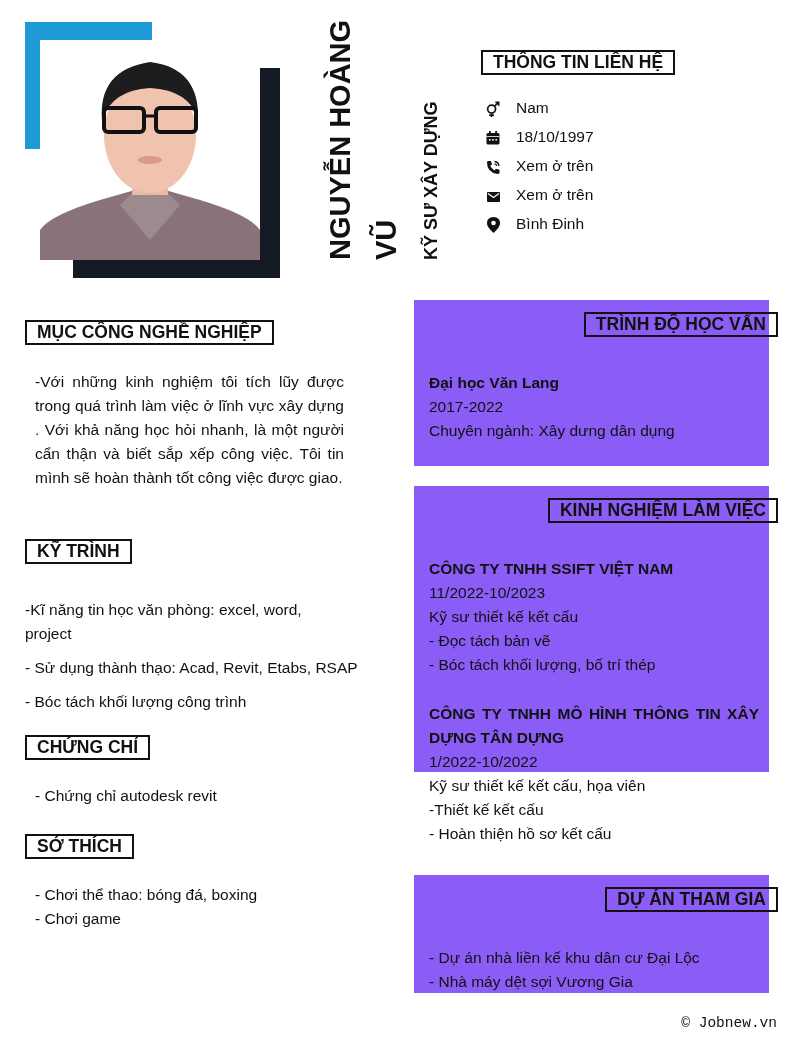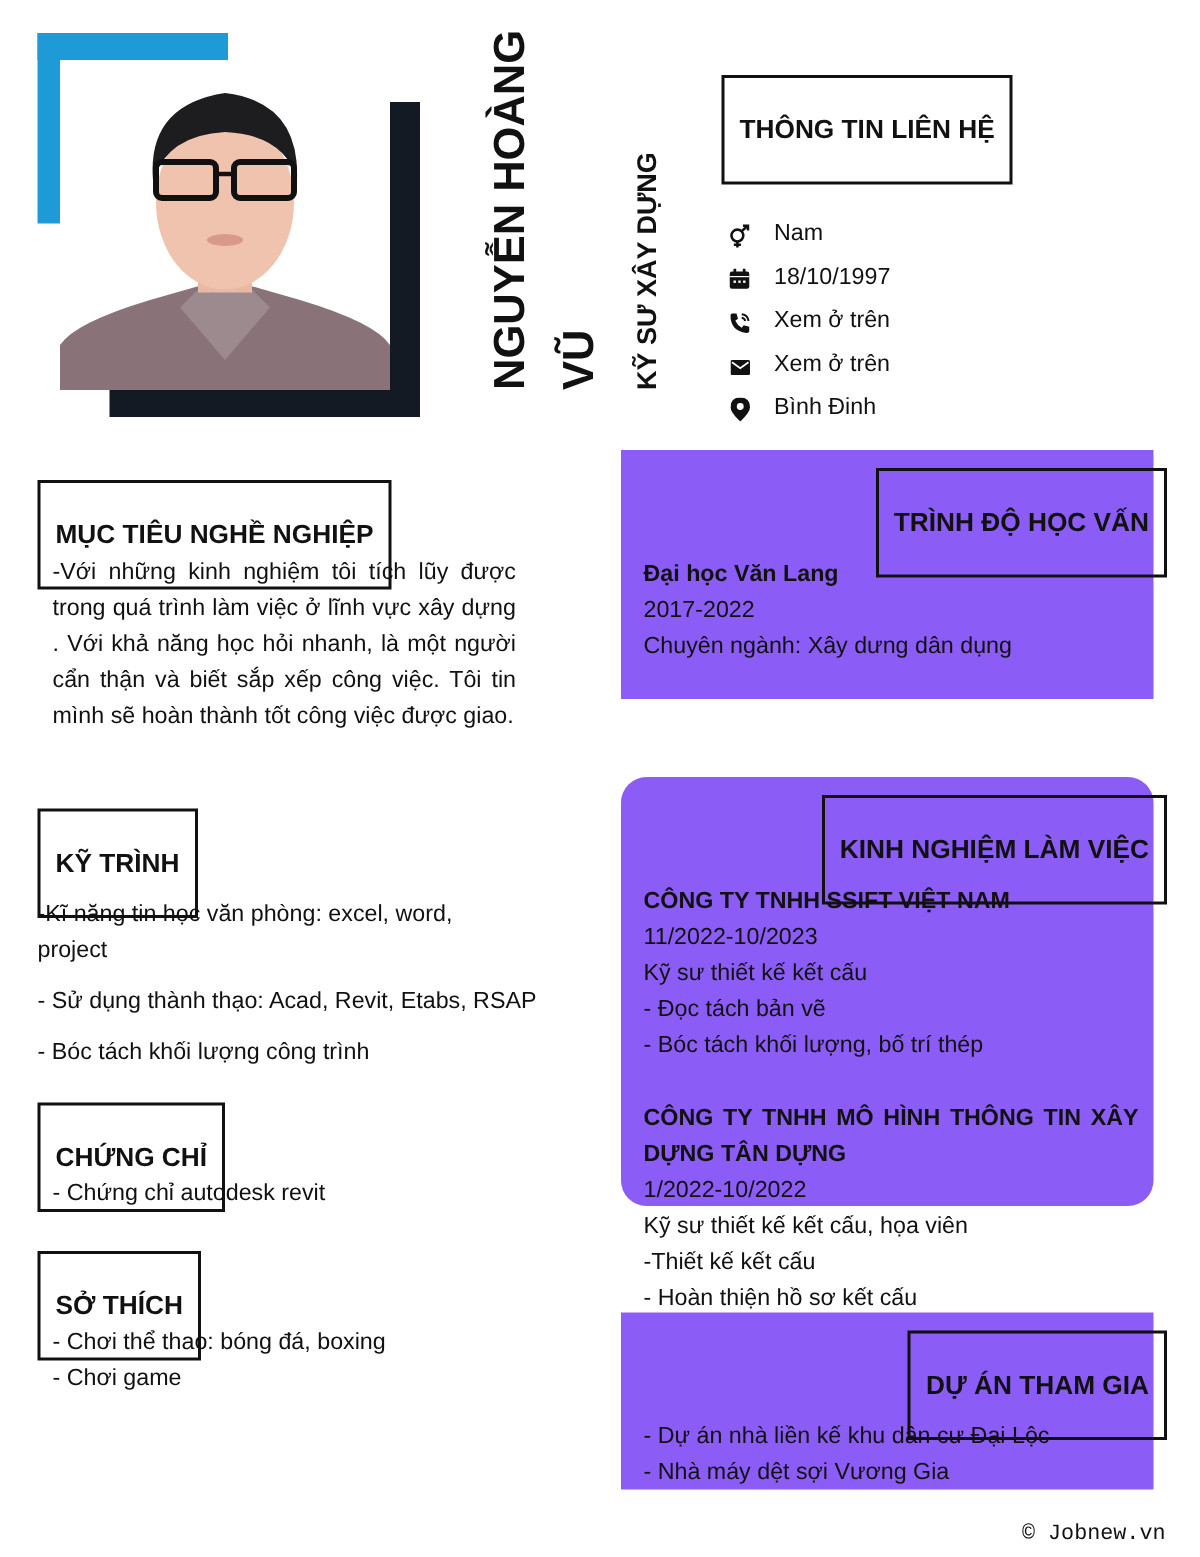--- a/index.html
+++ b/index.html
@@ -16,21 +16,21 @@
   .name-vert .rot { position: absolute; left: 0; top: 232px; transform-origin: 0 0; transform: rotate(-90deg);
     white-space: nowrap; font-weight: bold; font-size: 29px; line-height: 36px; width: 232px; }
   .name-vert2 { position: absolute; left: 368px; top: 200px; width: 40px; height: 60px; }
   .name-vert2 .rot { position: absolute; left: 0; top: 60px; transform-origin: 0 0; transform: rotate(-90deg);
     white-space: nowrap; font-weight: bold; font-size: 29px; line-height: 36px; }
   .title-vert { position: absolute; left: 419px; top: 100px; width: 26px; height: 160px; }
   .title-vert .rot { position: absolute; left: 0; top: 160px; transform-origin: 0 0; transform: rotate(-90deg);
     white-space: nowrap; font-weight: bold; font-size: 18px; line-height: 24px; }
 
   .box-head { display: inline-block; border: 2px solid #111; font-weight: bold; font-size: 17.5px;
-    padding: 24px 10px; background: transparent; white-space: nowrap; }
+    padding: 0 10px; background: transparent; white-space: nowrap; }
 
   .contact { position: absolute; left: 481px; top: 50px; }
   .contact-list { margin-top: 13px; margin-left: 4px; }
   .contact-item { display: flex; align-items: flex-end; height: 29px; font-size: 15.5px; }
   .contact-item .ic { width: 16px; height: 16px; margin-right: 15px; display: flex; align-items: center; justify-content: center; }
 
   .left-sec { position: absolute; left: 25px; }
   .para { font-size: 15.5px; line-height: 24px; }
   .objective { position: absolute; left: 35px; top: 370px; width: 309px; text-align: justify; line-height: 24px; }
 
@@ -126,21 +126,21 @@
             <path d="M6.5 0 Q13 0 13 6.5 Q13 10 6.5 16 Q0 10 0 6.5 Q0 0 6.5 0 Z" fill="#111"></path>
             <circle cx="6.5" cy="6" r="2.3" fill="#fff"></circle>
           </svg>
       </span>
       <span>Bình Đinh</span>
     </div>
   </div>
 </div>
 
 <div class="left-sec" style="top:320px;">
-  <div class="box-head">MỤC TIÊU NGHỀ NGHIỆP</div>
+  <div class="box-head">MỤC CÔNG NGHỀ NGHIỆP</div>
 </div>
 <div class="objective para">-Với những kinh nghiệm tôi tích lũy được trong quá trình làm việc ở lĩnh vực xây dựng . Với khả năng học hỏi nhanh, là một người cẩn thận và biết sắp xếp công việc. Tôi tin mình sẽ hoàn thành tốt công việc được giao.</div>
 
 <div class="left-sec" style="top:539px;">
   <div class="box-head">KỸ TRÌNH</div>
 </div>
 <div class="left-sec para" style="top:598px; width:300px;">-Kĩ năng tin học văn phòng: excel, word, project</div>
 <div class="left-sec para" style="top:656px; width:340px;">- Sử dụng thành thạo: Acad, Revit, Etabs, RSAP</div>
 <div class="left-sec para" style="top:690px; width:340px;">- Bóc tách khối lượng công trình</div>
 
@@ -157,21 +157,21 @@
 
 <div class="panel" style="top:300px; height:166px;">
   <div class="ph box-head" style="top:12px;">TRÌNH ĐỘ HỌC VẤN</div>
   <div class="body" style="top:59px;">
     <div class="bold">Đại học Văn Lang</div>
     <div>2017-2022</div>
     <div>Chuyên ngành: Xây dưng dân dụng</div>
   </div>
 </div>
 
-<div class="panel" style="top:518px; height:286px;border-radius:17px;">
+<div class="panel" style="top:486px; height:286px;">
   <div class="ph box-head" style="top:12px;">KINH NGHIỆM LÀM VIỆC</div>
   <div class="body" style="top:59px;">
     <div class="bold">CÔNG TY TNHH SSIFT VIỆT NAM</div>
     <div>11/2022-10/2023</div>
     <div>Kỹ sư thiết kế kết cấu</div>
     <div>- Đọc tách bản vẽ</div>
     <div>- Bóc tách khối lượng, bố trí thép</div>
   </div>
   <div class="body" style="top:204px;">
     <div class="bold justify">CÔNG TY TNHH MÔ HÌNH THÔNG TIN XÂY</div>

